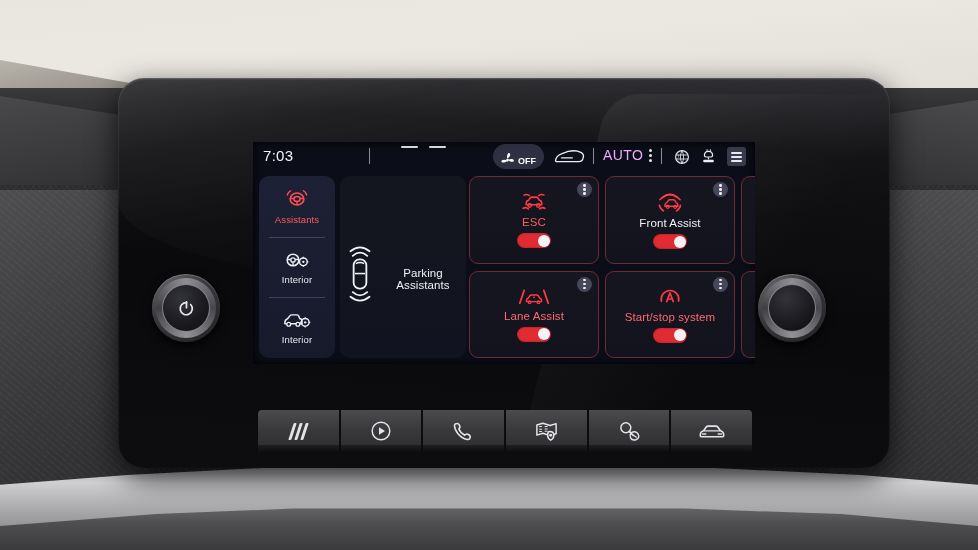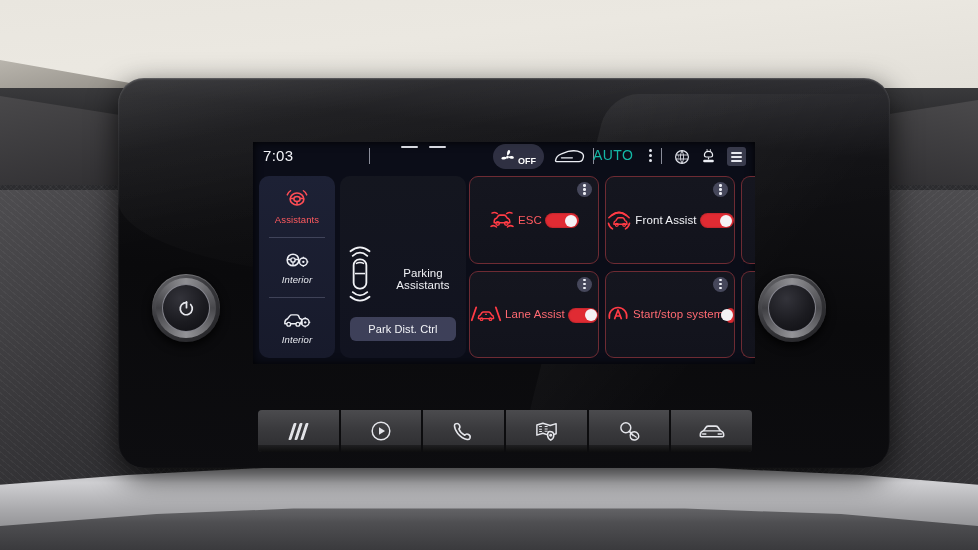--- a/index.html
+++ b/index.html
@@ -114,31 +114,31 @@
   }
   .temps {
     position: absolute; left: 148px; top: 4px;
     display: flex; gap: 11px; align-items: center;
   }
   .dash-mark { width: 17px; height: 2px; background: #d6d8df; border-radius: 1px; }
 
   .fan-pill {
     position: absolute; left: 240px; top: 2px;
     height: 25px; padding: 0 8px 0 5px;
-    display: flex; align-items: center; gap: 1px;
+    display: flex; align-items: flex-end; gap: 1px;
     border-radius: 13px;
     background: rgba(150,150,190,.26);
   }
   .fan-off { color: #fff; font-size: 9px; font-weight: 700; align-self: flex-end; margin-bottom: 3px; }
 
   .defrost-icon { position: absolute; left: 300px; top: 6px; }
   .auto-sep-l { position: absolute; left: 340px; top: 6px; width: 1px; height: 16px; background: #8a8d9a; }
   .auto-label {
-    position: absolute; left: 340px; top: 5px;
-    color: #14b8a6; font-size: 14px; letter-spacing: .4px;
+    position: absolute; left: 350px; top: 5px;
+    color: #f0abfc; font-size: 14px; letter-spacing: .4px;
   }
   .auto-dots {
     position: absolute; left: 396px; top: 7px;
     display: flex; flex-direction: column; gap: 2px; align-items: center;
   }
   .auto-dots i { width: 3px; height: 3px; border-radius: 50%; background: #e4e6ee; display: block; }
   .auto-sep-r { position: absolute; left: 408px; top: 6px; width: 1px; height: 16px; background: #8a8d9a; }
 
   .status-right {
     position: absolute; right: 9px; top: 5px;
@@ -165,21 +165,21 @@
     flex: 1; display: flex; flex-direction: column;
     align-items: center; justify-content: center; gap: 4px;
     position: relative;
   }
   .side-item + .side-item::before {
     content: ""; position: absolute; top: 0; left: 10px; right: 10px;
     height: 1px; background: rgba(160,165,195,.28);
   }
   .side-label { font-size: 9.5px; letter-spacing: .1px; }
   .side-item.active .side-label { color: #ff5a5f; }
-  .side-item:not(.active) .side-label { color: #e6e8ee; font-style: italic; }
+  .side-item:not(.active) .side-label { color: #e6e8ee; }
 
   
   .park-panel {
     width: 126px; margin: 4px 3px 6px 5px;
     border-radius: 10px;
     background: linear-gradient(180deg, #14161f 0%, #111320 100%);
     display: flex; flex-direction: row; align-items: center;
     padding-top: 14px;
     position: relative;
   }
@@ -202,21 +202,21 @@
     grid-template-columns: 130px 130px 40px;
     grid-template-rows: 1fr 1fr;
     gap: 7px 6px;
     overflow: hidden;
   }
   .tile {
     position: relative;
     border: 1px solid #6e2b33;
     border-radius: 9px;
     background: linear-gradient(180deg, #15161f 0%, #12131c 100%);
-    display: flex; flex-direction: row; align-items: center; justify-content: center;
+    display: flex; flex-direction: column; align-items: center; justify-content: center;
     gap: 3px;
   }
   .tile-label { font-size: 11.5px; letter-spacing: .1px; white-space: nowrap; }
   .tile-label.red { color: #ff5a60; }
   .tile-label.white { color: #f1f2f6; }
   .tile-label.pink { color: #ff6a72; }
   .tile-dots {
     position: absolute; right: 6px; top: 5px;
     width: 15px; height: 15px; border-radius: 50%;
     background: rgba(150,152,190,.38);
@@ -435,21 +435,20 @@
                 <path d="M11.5 11 Q22 2.5 32.5 11"></path>
                 <path d="M14 56 Q22 63 30 56"></path>
                 <path d="M11.5 61 Q22 69.5 32.5 61"></path>
               </g>
               <rect x="15" y="20" width="14" height="32" rx="6.5" fill="none" stroke="#f1f2f6" stroke-width="2"></rect>
               <path d="M16.5 35.5 H27.5" stroke="#f1f2f6" stroke-width="1.7"></path>
               <path d="M17.5 24.5 q4.5 -2.4 9 0" fill="none" stroke="#f1f2f6" stroke-width="1.5"></path>
             </svg>
           </span>
           <div class="park-title">Parking Assistants</div>
-          <div class="pdc-btn">Park Dist. Ctrl</div>
         </div>
 
         <div class="tiles">
 
           <div class="tile">
             <div class="tile-dots">
                 <i></i>
                 <i></i>
                 <i></i>
               </div>

